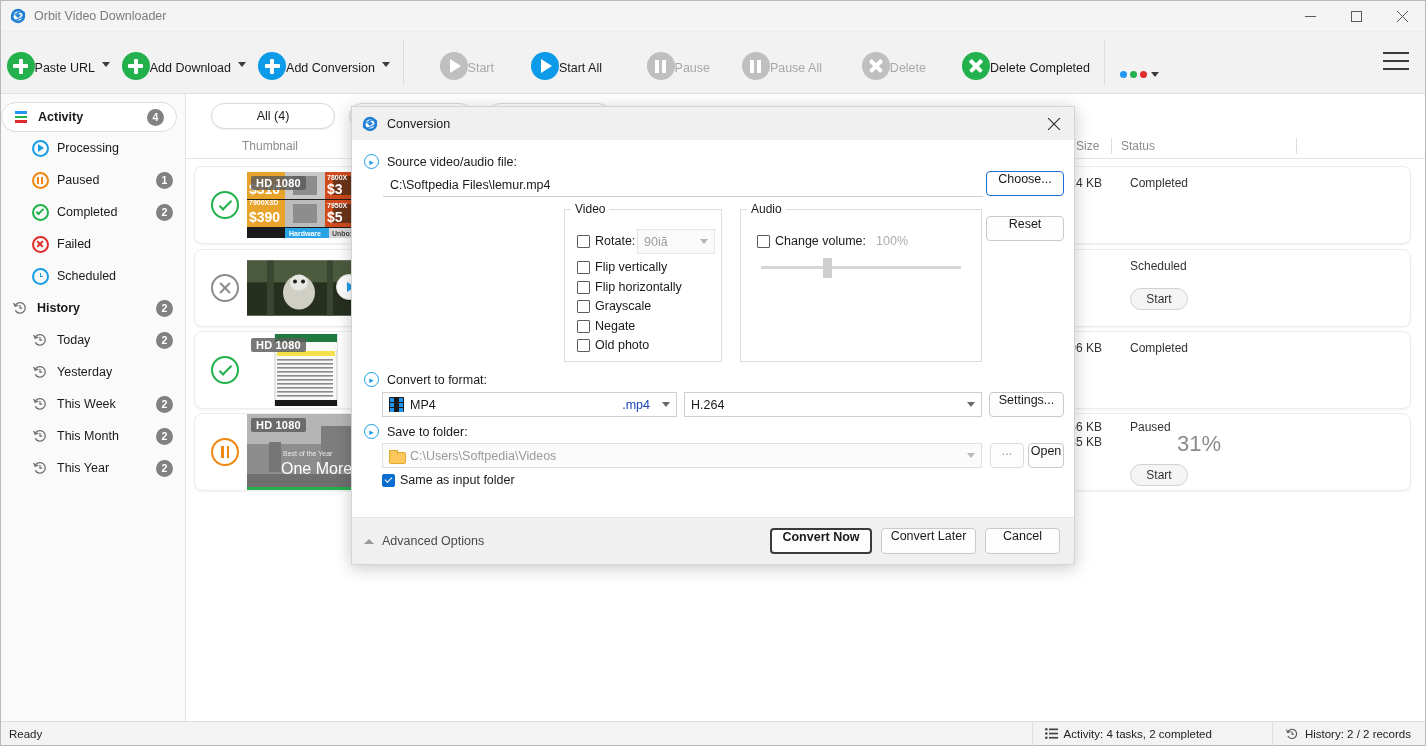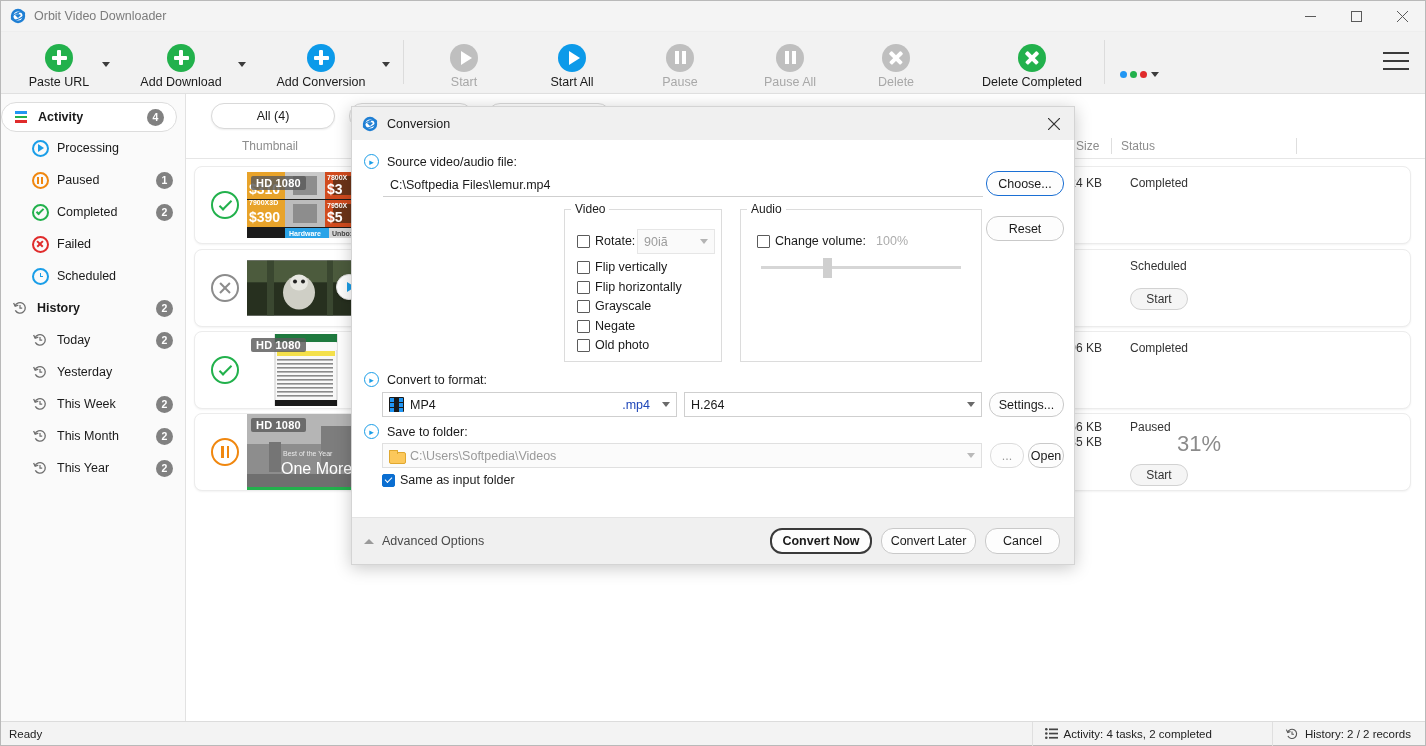--- a/index.html
+++ b/index.html
@@ -43,22 +43,22 @@
 
   
   .toolbar {
     position: absolute; top: 31px; left: 0; right: 0; height: 62px;
     background: #f2f2f2;
     border-bottom: 1px solid #e0e0e0;
     display: flex; align-items: flex-start;
   }
   .tb-item {
     height: 62px;
-    display: flex; flex-direction: column; align-items: center;
-    justify-content: center;
+    display: flex; flex-direction: row; align-items: center;
+    justify-content: flex-end;
     padding-top: 6px;
     position: relative;
   }
   .tb-icon { width: 28px; height: 28px; position: relative; }
   .tb-label {
     margin-top: 3px; font-size: 12.5px; white-space: nowrap;
   }
   .tb-label.dim { color: #a8a8a8; }
   .tb-caret {
     width: 22px; height: 62px;
@@ -305,22 +305,22 @@
     display: flex; align-items: center; justify-content: center;
     font-size: 9px; margin-right: 8px; flex: none;
   }
   .txtbox {
     border: 1px solid #cfcfcf; background: #fff; height: 24px;
     display: flex; align-items: center; padding: 0 7px; font-size: 12.5px;
   }
   .btn {
     border: 1px solid #c9c9c9; background: #fdfdfd;
     height: 25px; font-size: 12.5px; color: #1a1a1a;
-    display: flex; align-items: center; justify-content: center;
-    border-radius: 12px;
+    display: flex; align-items: flex-start; justify-content: center;
+    border-radius: 4px;
   }
   .btn.primary { border: 2px solid #3a3a3a; font-weight: bold; }
   .btn.focus { border: 1px solid #1a6fd4; }
   fieldset.grp {
     position: absolute; border: 1px solid #dcdcdc; margin: 0; padding: 0;
     background: #fff;
   }
   fieldset.grp > legend {
     font-size: 12px; padding: 0 4px; margin-left: 6px; color: #1a1a1a;
   }

